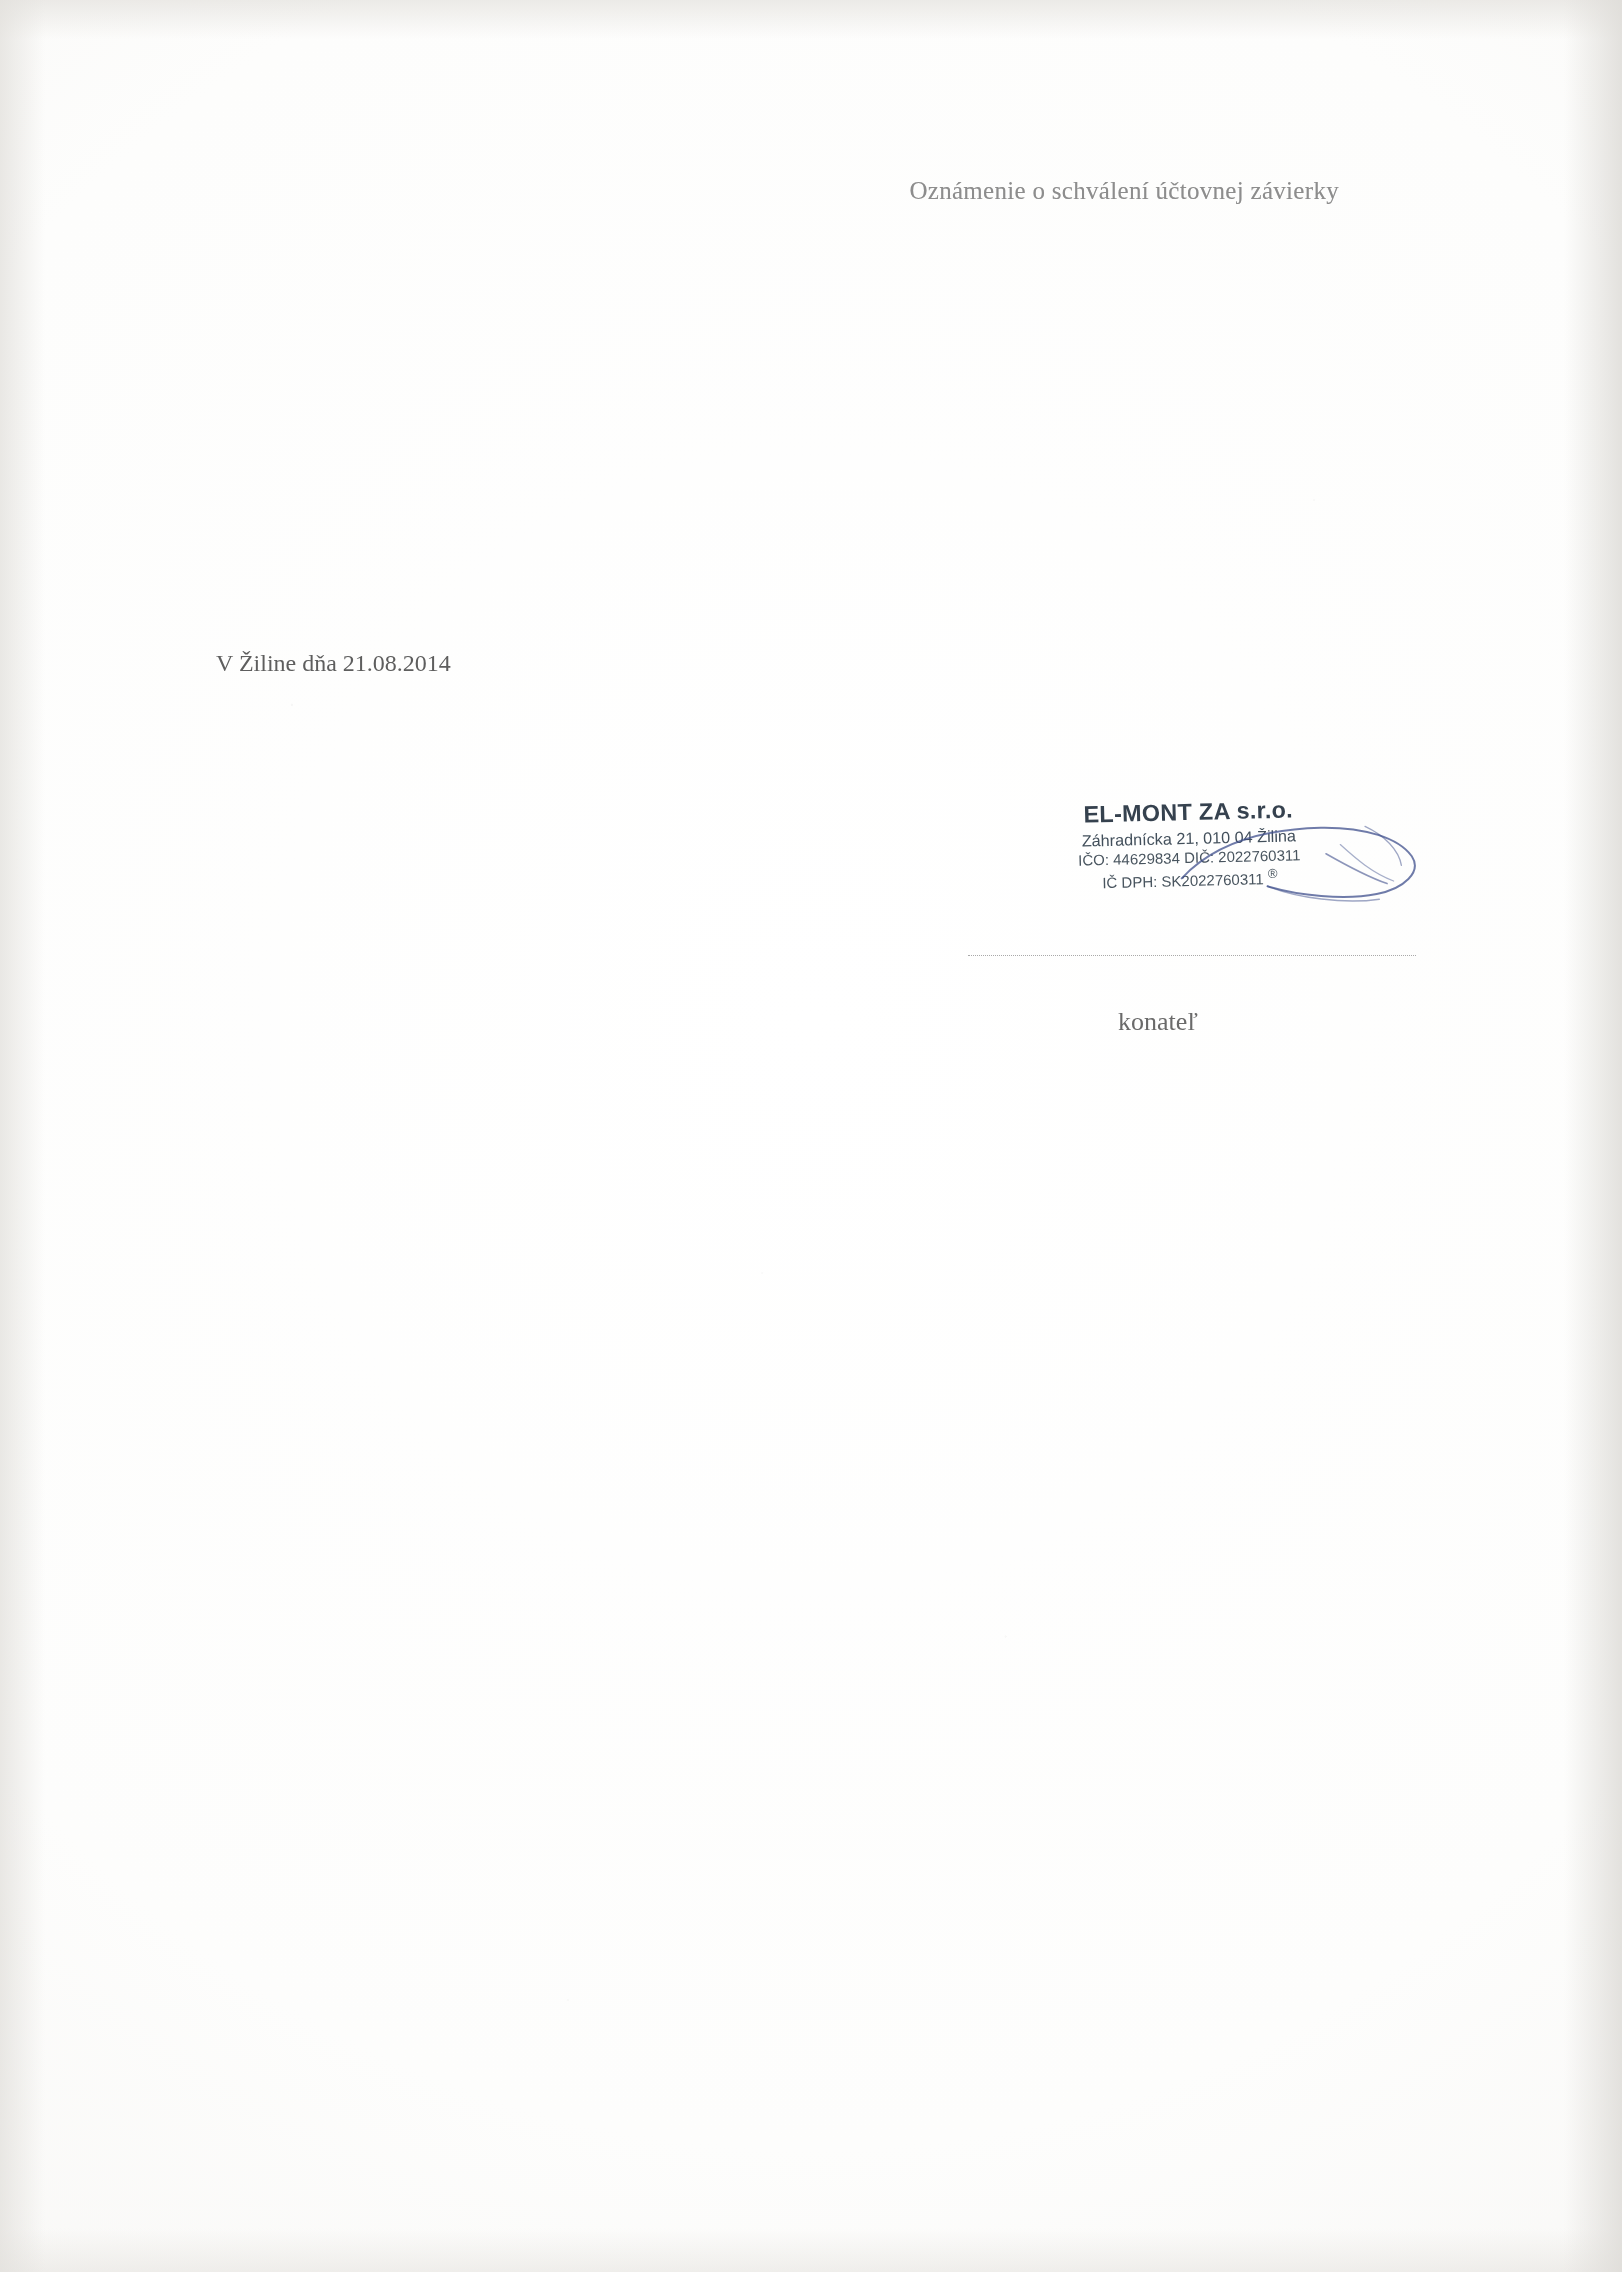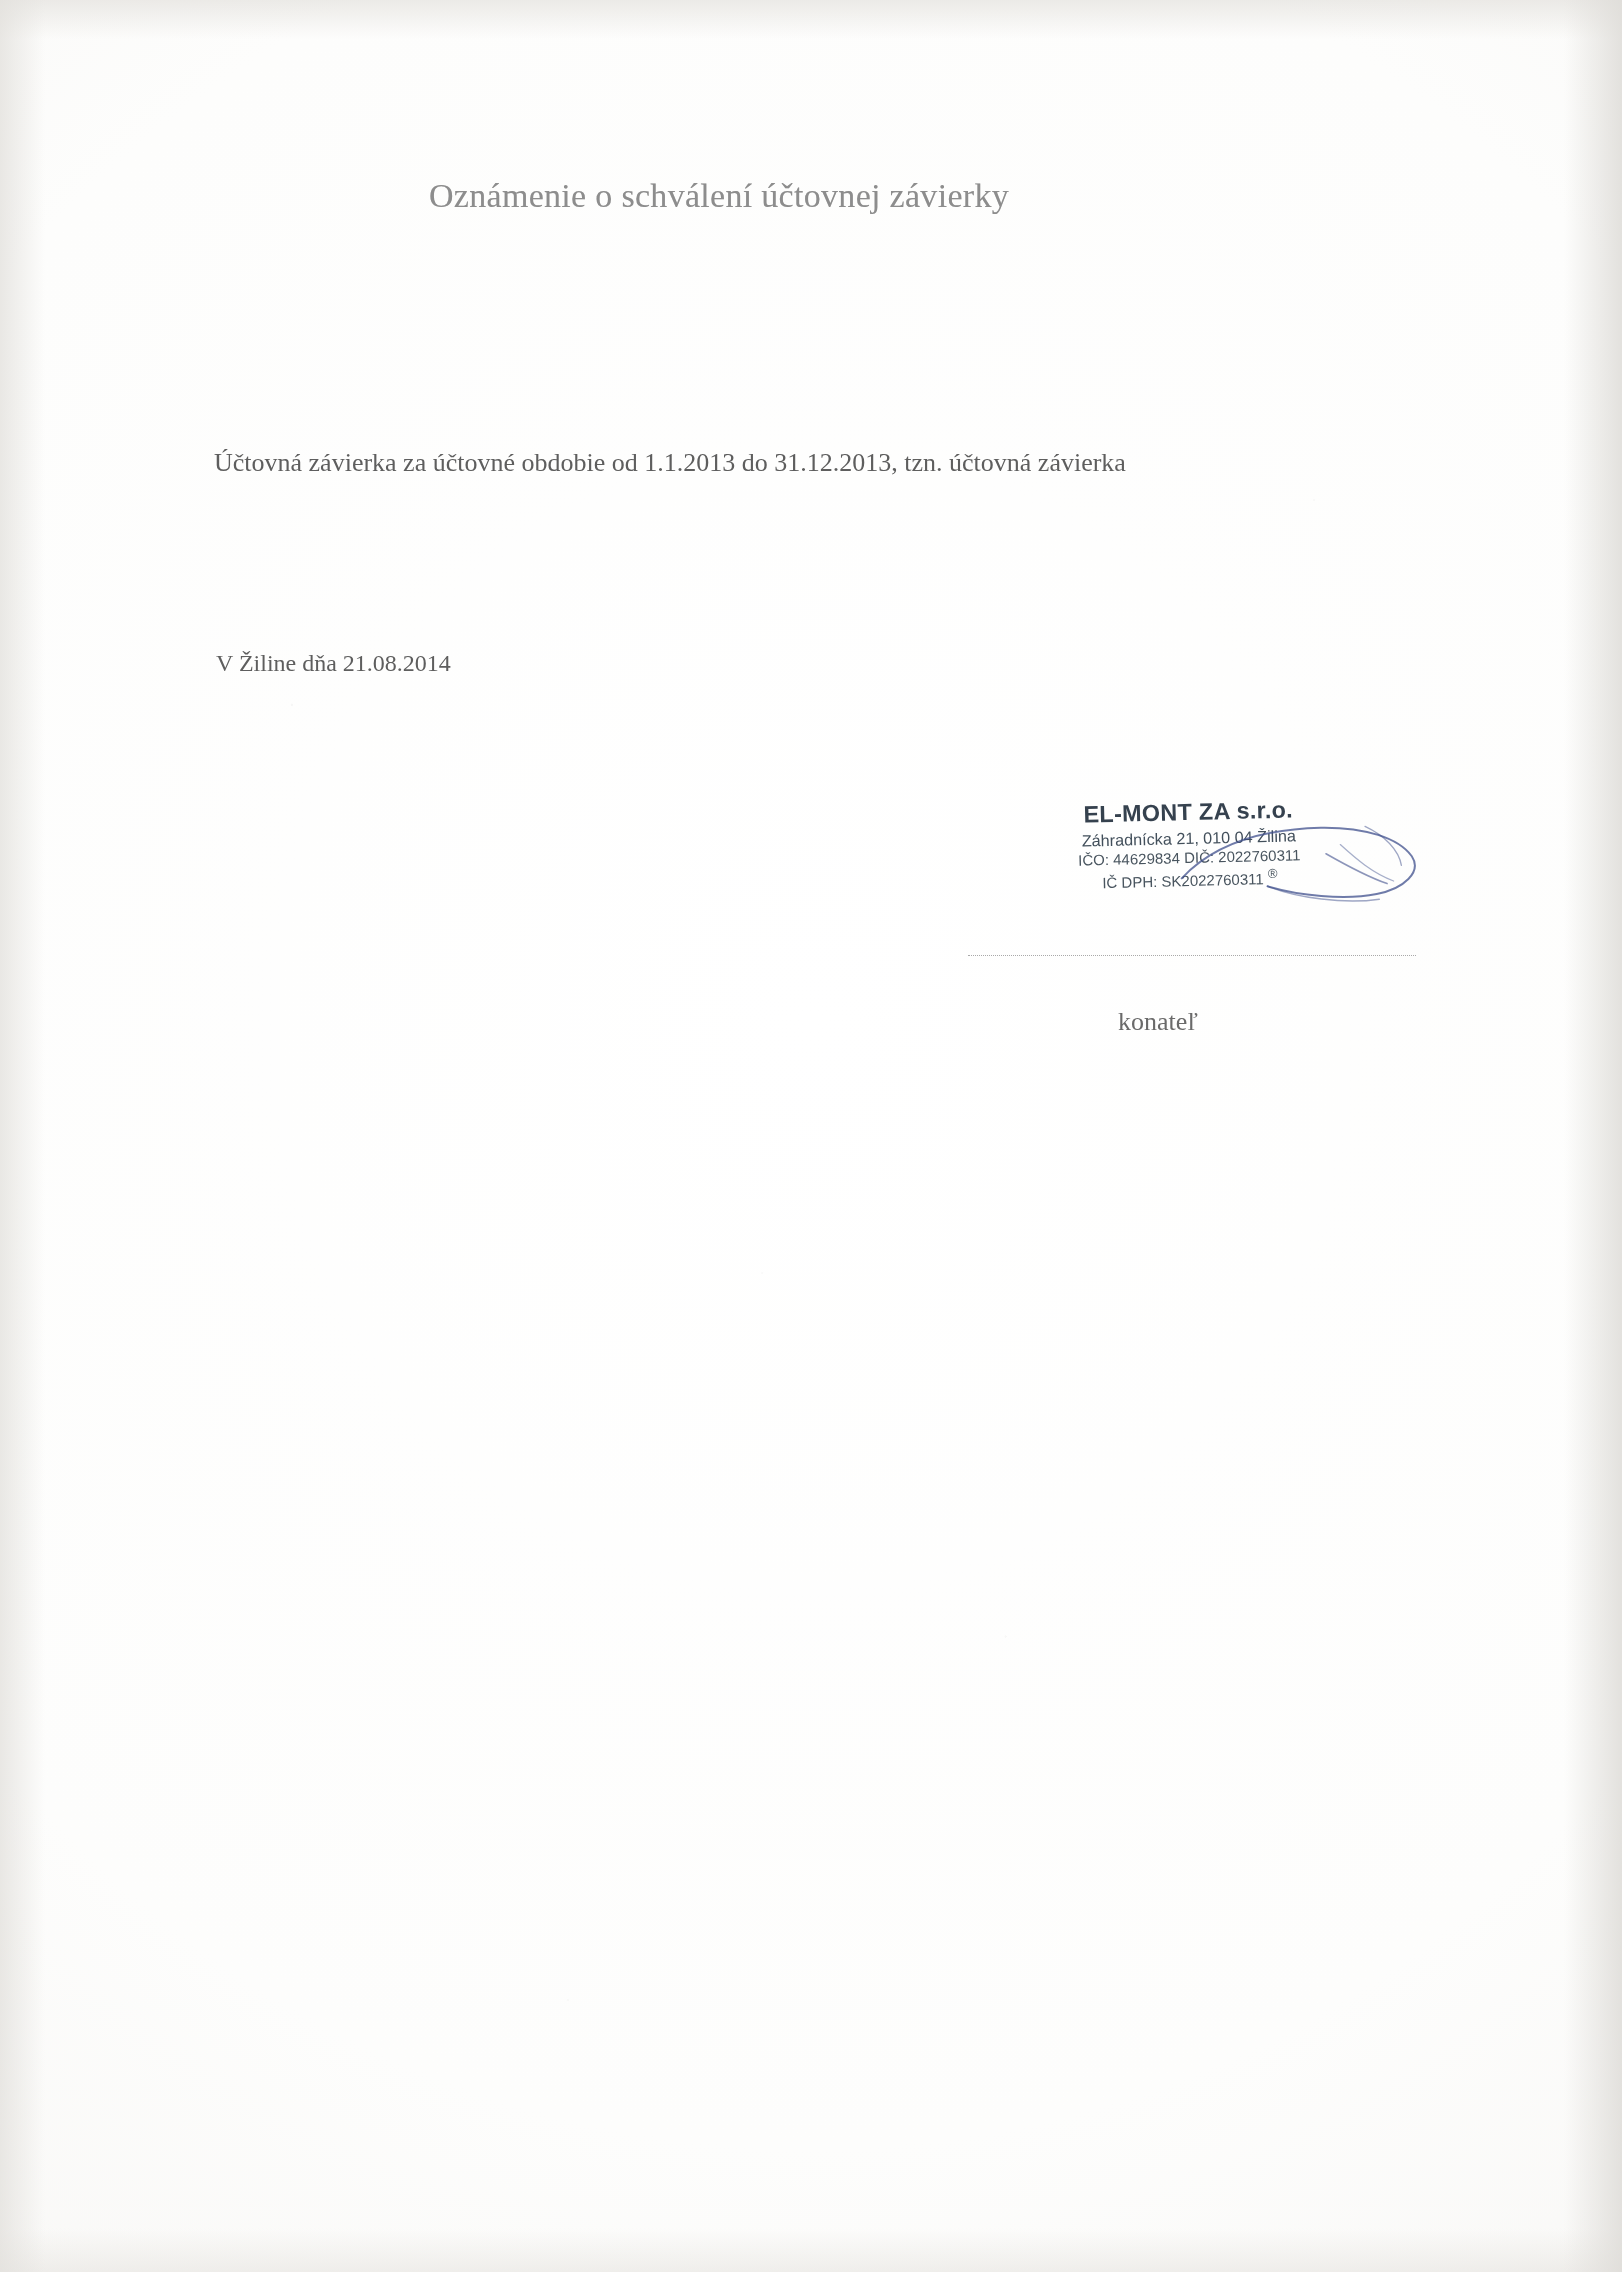--- a/index.html
+++ b/index.html
@@ -41,25 +41,26 @@
     height: 2273px;
   }
 
   
   .doc-title {
     position: absolute;
     left: 429px;
     top: 177px;
     width: 910px;
     font-family: "Liberation Serif", serif;
-    font-size: 34px;
+    font-size: 25px;
     letter-spacing: 0.3px;
     color: #8d8d8d;
     white-space: nowrap;
     text-shadow: 0 0 0.6px rgba(140,140,140,0.35);
+    text-align: right;
   }
 
   
   .body-block {
     position: absolute;
     left: 214px;
     top: 442px;
     width: 1189px;
     font-size: 26px;
     line-height: 1.62;
@@ -169,21 +170,20 @@
 </head>
 <body>
 
 <div class="page"></div>
 
 <div class="sheet">
 
   <div class="doc-title">Oznámenie o schválení účtovnej závierky</div>
 
   <div class="body-block">
-    <span class="ln">Účtovná závierka za účtovné obdobie od 1.1.2013 do 31.12.2013, tzn. účtovná závierka</span>
   </div>
 
   <div class="place-date">V Žiline dňa 21.08.2014</div>
 
   <div class="stamp">
     <div class="s-line1">EL-MONT ZA s.r.o.</div>
     <div class="s-line2">Záhradnícka 21, 010 04 Žilina</div>
     <div class="s-line3">IČO: 44629834  DIČ: 2022760311</div>
     <div class="s-line4">
       <span>IČ DPH: SK2022760311</span>

